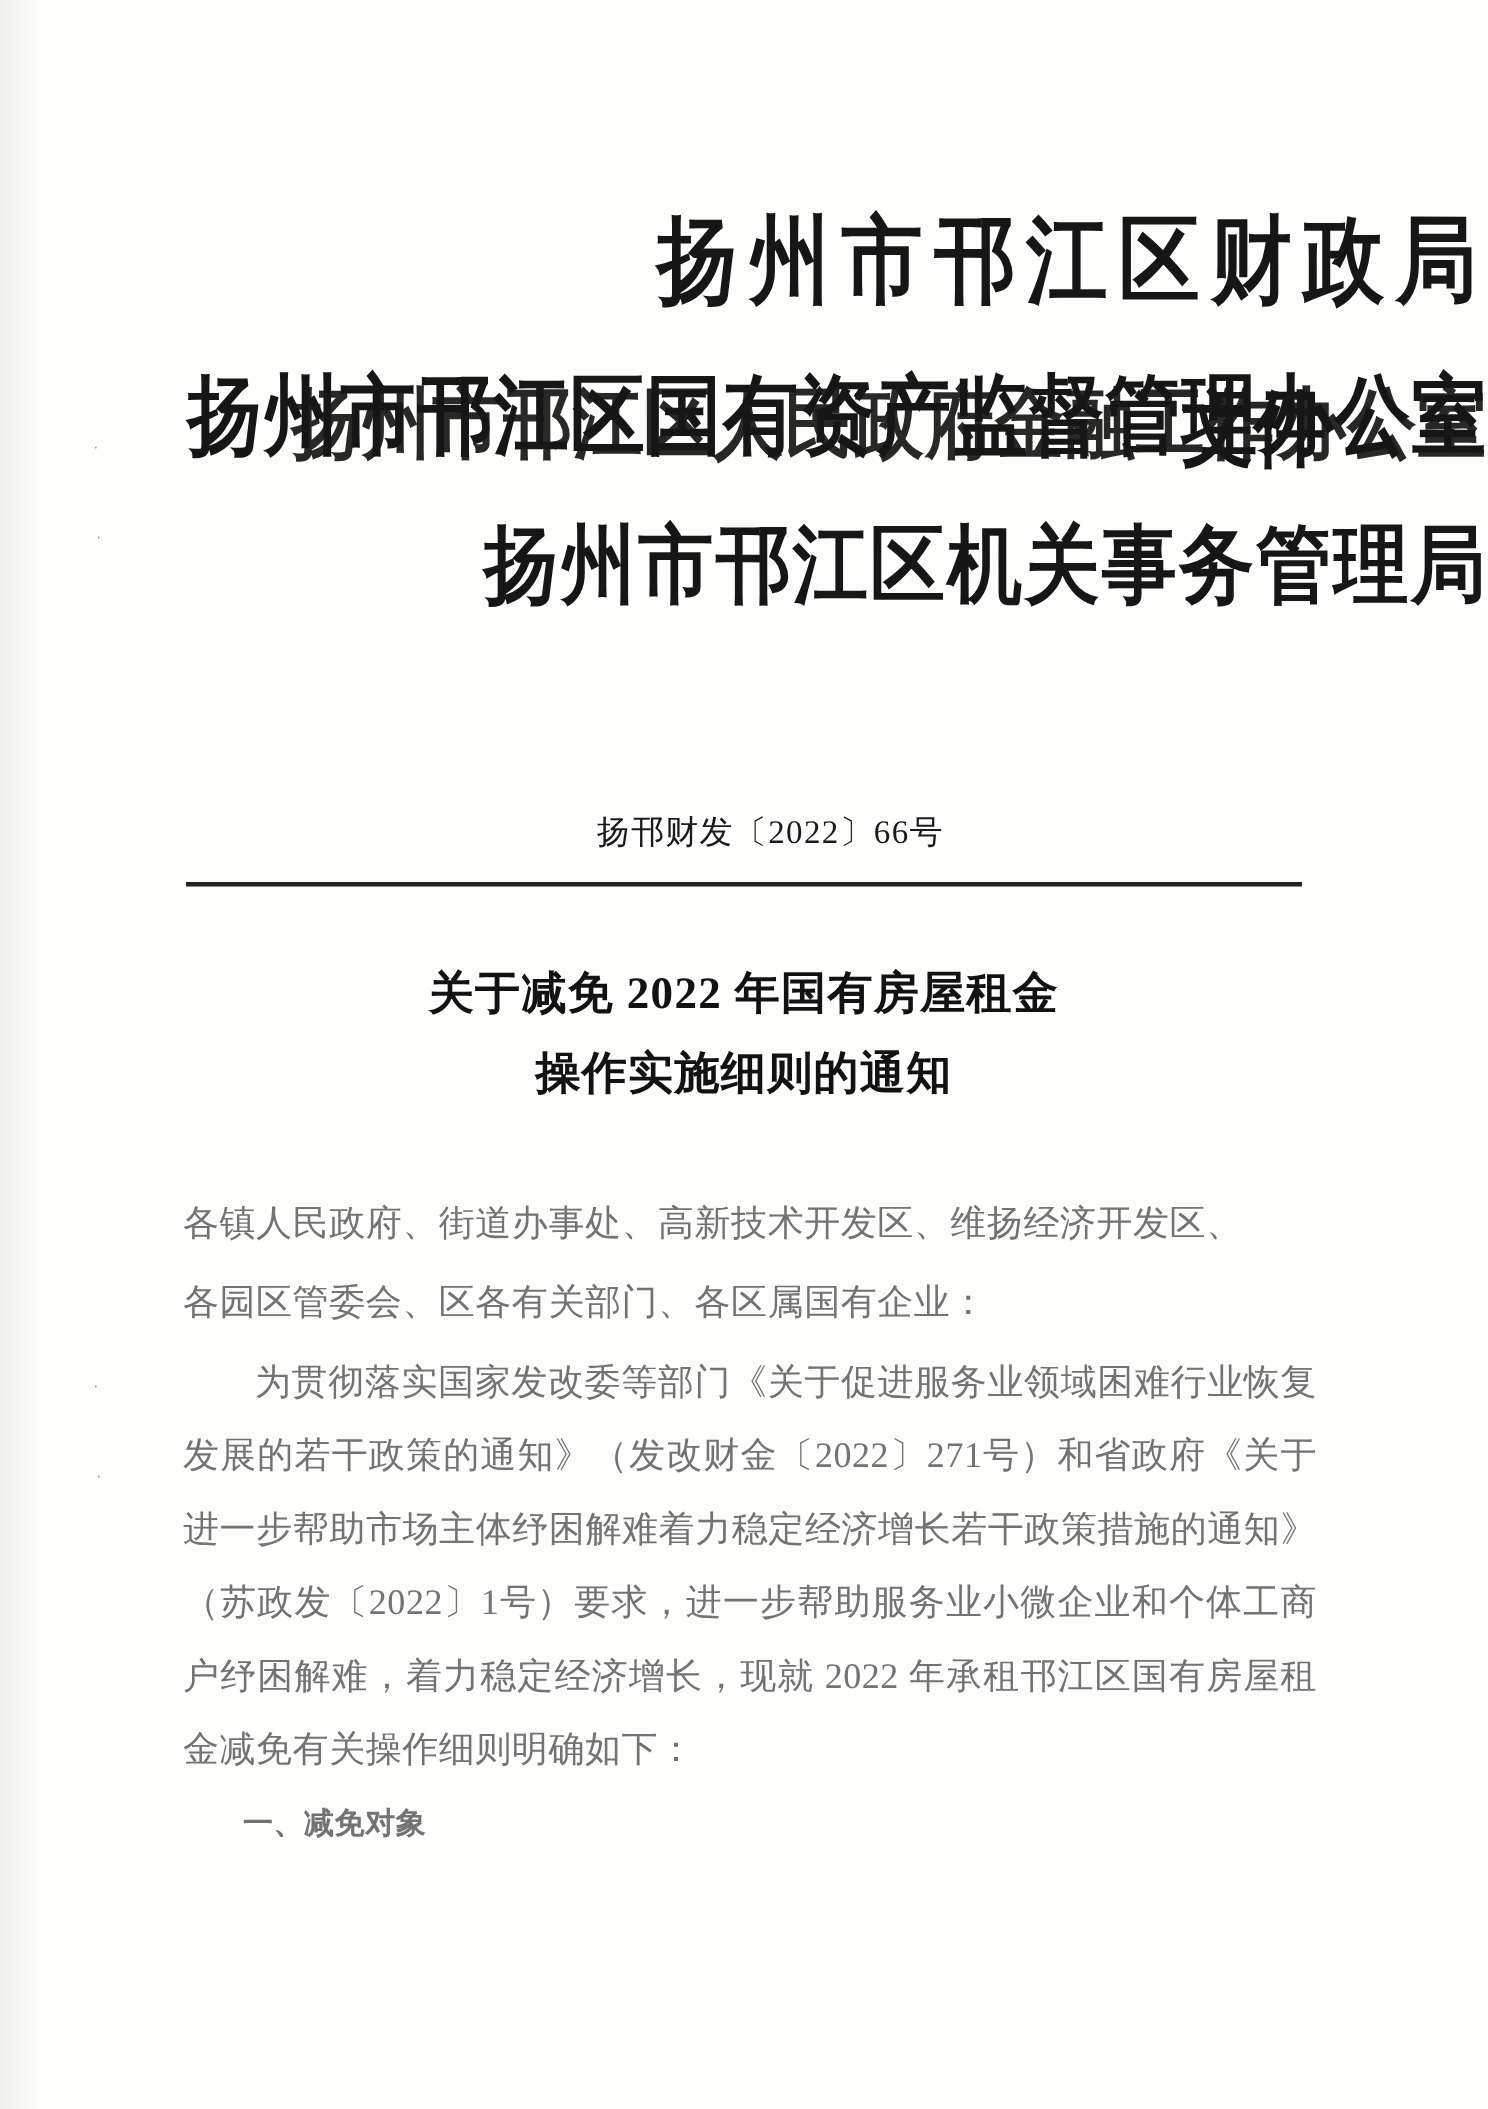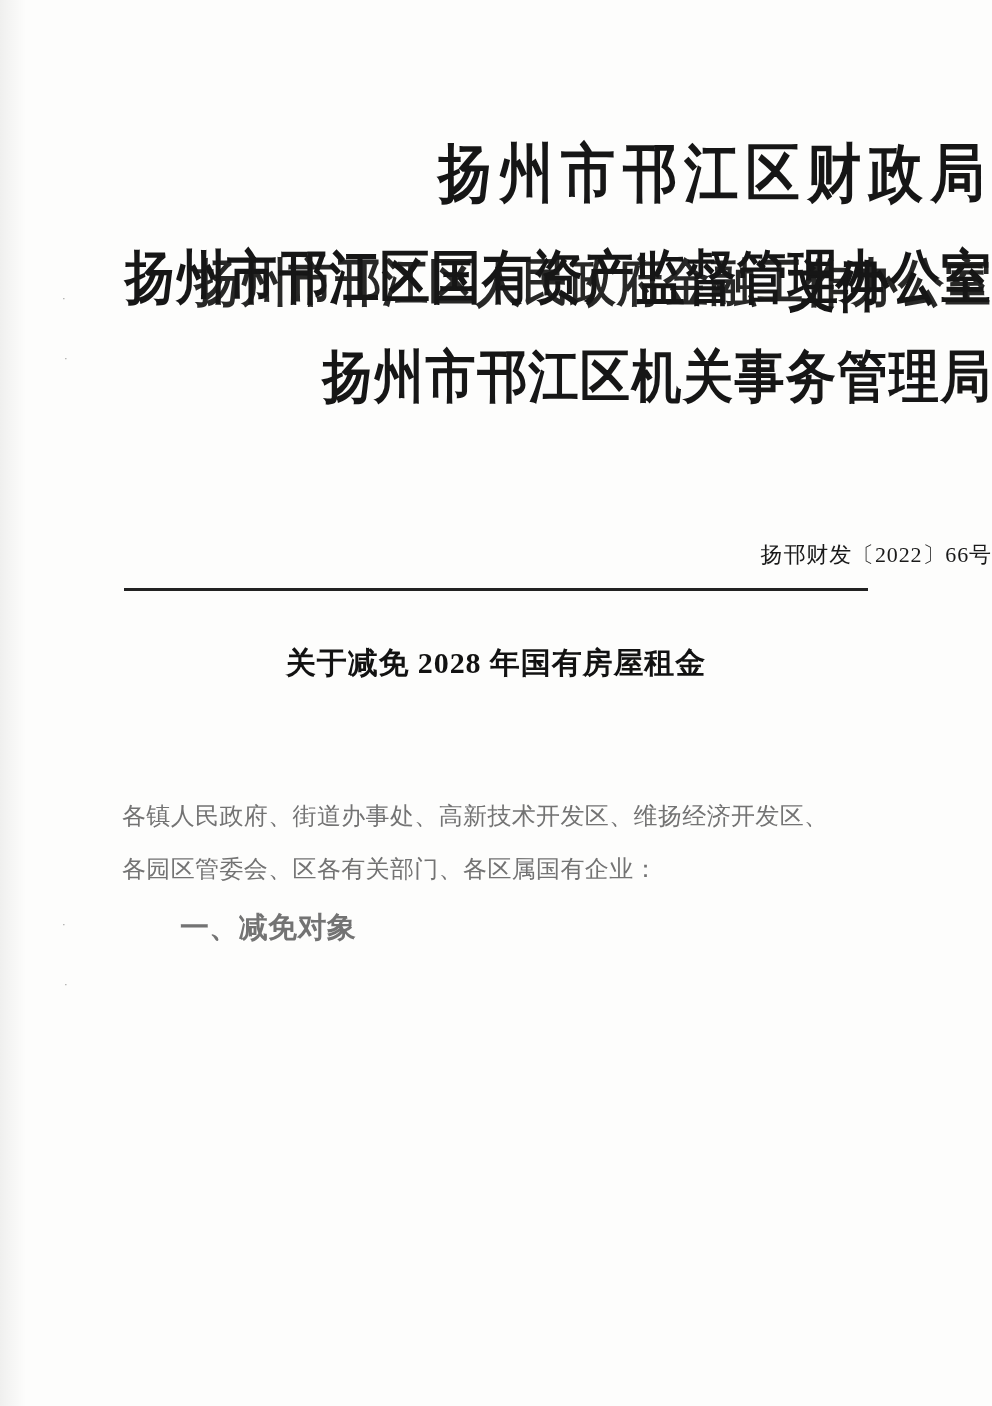--- a/index.html
+++ b/index.html
@@ -84,21 +84,21 @@
     transform: scaleY(1.16);
     color: #161616;
   }
 
   
   .doc-number {
     position: absolute;
     left: 0;
     right: 0;
     top: 540px;
-    text-align: right;
+    text-align: center;
     font-size: 22px;
     letter-spacing: 0.04em;
     color: #1a1a1a;
     margin-left: 35px;
   }
 
   .red-rule {
     position: absolute;
     left: 124px;
     right: 124px;
@@ -138,21 +138,21 @@
   .body-text p {
     margin: 0 0 4px 0;
   }
   .indent2 { text-indent: 2em; }
 
   .section-head {
     margin-top: 22px;
     text-indent: 2em;
     font-weight: bold;
     font-family: "Liberation Sans", "DejaVu Sans", sans-serif;
-    font-size: 29px;
+    font-size: 20px;
   }
 
   
   .margin-mark {
     position: absolute;
     color: #9a9a9a;
     font-size: 11px;
     font-family: "Liberation Sans", "DejaVu Sans", sans-serif;
   }
   .mm1 { left: 62px; top: 292px; }
@@ -183,26 +183,28 @@
       <div class="org-line org-line-3">扬州市邗江区机关事务管理局</div>
       <div class="doc-word">文件</div>
     </div>
   </div>
 
   <div class="doc-number">扬邗财发〔2022〕66号</div>
 
   <div class="red-rule"></div>
 
   <div class="title">
-    <div>关于减免 2028 年国有房屋租金</div>
+    <div>关于减免 2022 年国有房屋租金</div>
+    <div>操作实施细则的通知</div>
   </div>
 
   <div class="body-text">
     <p>各镇人民政府、街道办事处、高新技术开发区、维扬经济开发区、</p>
     <p>各园区管委会、区各有关部门、各区属国有企业：</p>
+    <p class="indent2">为贯彻落实国家发改委等部门《关于促进服务业领域困难行业恢复发展的若干政策的通知》（发改财金〔2022〕271号）和省政府《关于进一步帮助市场主体纾困解难着力稳定经济增长若干政策措施的通知》（苏政发〔2022〕1号）要求，进一步帮助服务业小微企业和个体工商户纾困解难，着力稳定经济增长，现就 2022 年承租邗江区国有房屋租金减免有关操作细则明确如下：</p>
     <p class="section-head">一、减免对象</p>
   </div>
 
   <div class="margin-mark mm1">·</div>
   <div class="margin-mark mm2">·</div>
   <div class="margin-mark mm3">·</div>
   <div class="margin-mark mm4">·</div>
 
 </div>
 

